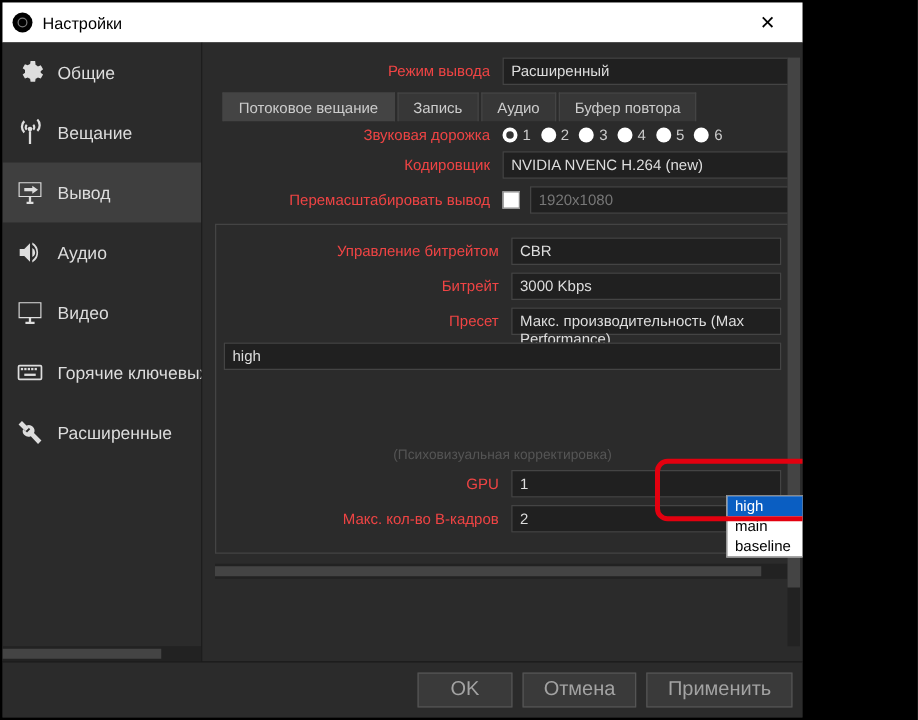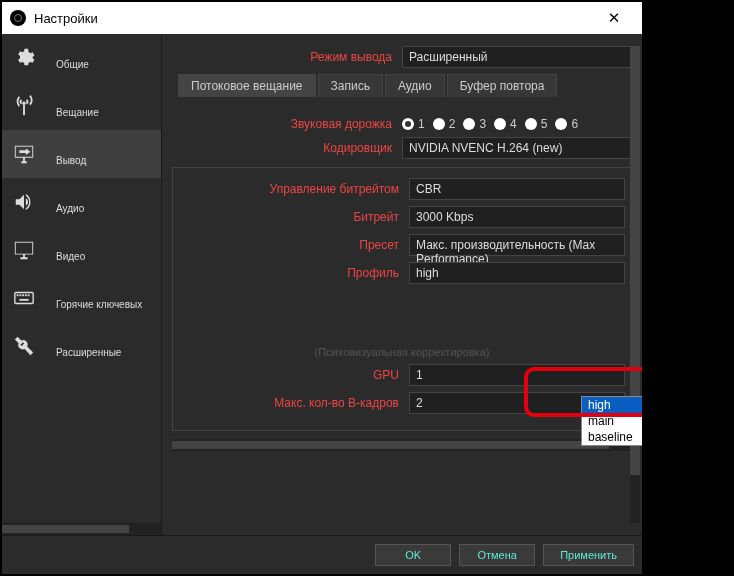--- a/index.html
+++ b/index.html
@@ -9,57 +9,57 @@
 
 .titlebar { background: #fff; height: 32px; display: flex; align-items: center; padding: 0 8px; color: #000; }
 .titlebar-icon { width: 16px; height: 16px; border-radius: 50%; background: #000; margin-right: 8px; display: flex; align-items: center; justify-content: center; }
 .titlebar-icon::after { content: ""; width: 6px; height: 6px; border: 1.5px solid #777; border-radius: 50%; }
 .titlebar-title { font-size: 13px; flex: 1; }
 .titlebar-close { width: 40px; height: 32px; display: flex; align-items: center; justify-content: center; font-size: 15px; cursor: pointer; }
 
 .body { flex: 1; display: flex; background: #2b2b2b; overflow: hidden; }
 
 .sidebar { width: 160px; background: #2b2b2b; border-right: 1px solid #1a1a1a; display: flex; flex-direction: column; overflow: hidden; }
-.sidebar-item { display: flex; align-items: flex-end; gap: 20px; padding: 12px 10px; color: #ddd; font-size: 10px; cursor: pointer; white-space: nowrap; }
+.sidebar-item { display: flex; align-items: center; gap: 10px; padding: 12px 10px; color: #ddd; font-size: 14px; cursor: pointer; white-space: nowrap; }
 .sidebar-item.active { background: #3f3f3f; }
 .sidebar-icon { width: 24px; height: 24px; display: flex; align-items: center; justify-content: center; flex-shrink: 0; }
 .sidebar-icon svg { width: 22px; height: 22px; fill: #ddd; }
 
 .content { flex: 1; display: flex; flex-direction: column; background: #2b2b2b; position: relative; }
 .content-scroll { flex: 1; padding: 12px 10px 12px 10px; overflow: hidden; }
 
 .form-row { display: flex; align-items: center; margin-bottom: 6px; }
 .form-label { width: 230px; text-align: right; padding-right: 10px; color: #ef4444; font-size: 12px; }
 .form-field { flex: 1; }
 
 .select, .input { background: #202020; border: 1px solid #444; color: #ddd; font-size: 12px; padding: 3px 6px; width: 100%; height: 22px; }
 .select.disabled, .input.disabled { color: #777; }
 
-.tabs { display: flex; gap: 2px; margin-bottom: 20px; padding-left: 6px; }
+.tabs { display: flex; gap: 2px; margin-bottom: 4px; padding-left: 6px; }
 .tab { background: #373737; color: #ccc; font-size: 12px; padding: 4px 12px; cursor: pointer; border: 1px solid #444; border-bottom: none; }
 .tab.active { background: #444; }
 
 .radio-group { display: flex; align-items: center; gap: 8px; }
 .radio { display: flex; align-items: center; gap: 4px; color: #ccc; font-size: 12px; }
 .radio-dot { width: 12px; height: 12px; border-radius: 50%; background: #fff; display: flex; align-items: center; justify-content: center; }
 .radio-dot.checked::after { content: ""; width: 6px; height: 6px; border-radius: 50%; background: #333; }
 
 .checkbox { width: 14px; height: 14px; background: #fff; border: 1px solid #888; }
 
 .group-box { border: 1px solid #444; padding: 10px 6px; margin-top: 8px; position: relative; }
 
 .dropdown-open { position: absolute; left: 419px; top: 362px; width: 298px; z-index: 10; }
 .dropdown-list { background: #fff; border: 1px solid #888; }
 .dropdown-list-item { font-size: 12px; padding: 1px 6px; color: #000; cursor: pointer; }
 .dropdown-list-item.selected { background: #0a5ec2; color: #fff; }
 
 .highlight-box { position: absolute; border: 4px solid #e3000f; border-radius: 10px; pointer-events: none; z-index: 20; }
 
 .footer { background: #2b2b2b; border-top: 1px solid #1a1a1a; padding: 8px; display: flex; justify-content: flex-end; gap: 8px; }
-.btn { background: #3a3a3a; border: 1px solid #555; color: #5eead4; font-size: 11px; padding: 4px 16px; min-width: 76px; cursor: pointer; }
+.btn { background: #3a3a3a; border: 1px solid #555; color: #a3a3a3; font-size: 16px; padding: 4px 16px; min-width: 76px; cursor: pointer; }
 
 .scrollbar-v { position: absolute; right: 2px; top: 12px; bottom: 12px; width: 10px; background: #222; }
 .scrollbar-thumb-v { position: absolute; left: 0; right: 0; top: 0; height: 90%; background: #444; }
 .scrollbar-h-sidebar { height: 12px; background: #222; position: relative; }
 .scrollbar-h-sidebar .t { position: absolute; top: 2px; bottom: 2px; left: 0; width: 80%; background: #444; }
 .scrollbar-h-content { height: 12px; background: #222; margin-top: 8px; position: relative; }
 .scrollbar-h-content .t { position: absolute; top: 2px; bottom: 2px; left: 0; width: 95%; background: #444; }
 </style>
 </head>
 <body>
@@ -193,20 +193,27 @@
           </div>
         </div>
 
         <div class="form-row">
           <div class="form-label">Кодировщик</div>
           <div class="form-field">
               <div class="select">NVIDIA NVENC H.264 (new)</div>
             </div>
         </div>
 
+        <div class="form-row">
+          <div class="form-label">Перемасштабировать вывод</div>
+          <div class="form-field" style="display:flex;align-items:center;gap:8px;">
+            <div class="checkbox"></div>
+            <div class="select disabled" style="flex:1">1920x1080</div>
+          </div>
+        </div>
 
         <div class="group-box">
           <div class="form-row">
             <div class="form-label">Управление битрейтом</div>
             <div class="form-field">
                 <div class="select">CBR</div>
               </div>
           </div>
           <div class="form-row">
             <div class="form-label">Битрейт</div>
@@ -214,21 +221,20 @@
                 <div class="input">3000 Kbps</div>
               </div>
           </div>
           <div class="form-row">
             <div class="form-label">Пресет</div>
             <div class="form-field">
                 <div class="select">Макс. производительность (Max Performance)</div>
               </div>
           </div>
           <div class="form-row">
-            <div class="form-label">Профиль</div>
             <div class="form-field">
                 <div class="select">high</div>
               </div>
           </div>
           <div class="form-row" style="height:50px;"></div>
           <div class="form-row" style="color:#555;font-size:11px;justify-content:center;">
             <span>(Психовизуальная корректировка)</span>
           </div>
           <div class="form-row">
             <div class="form-label">GPU</div>

